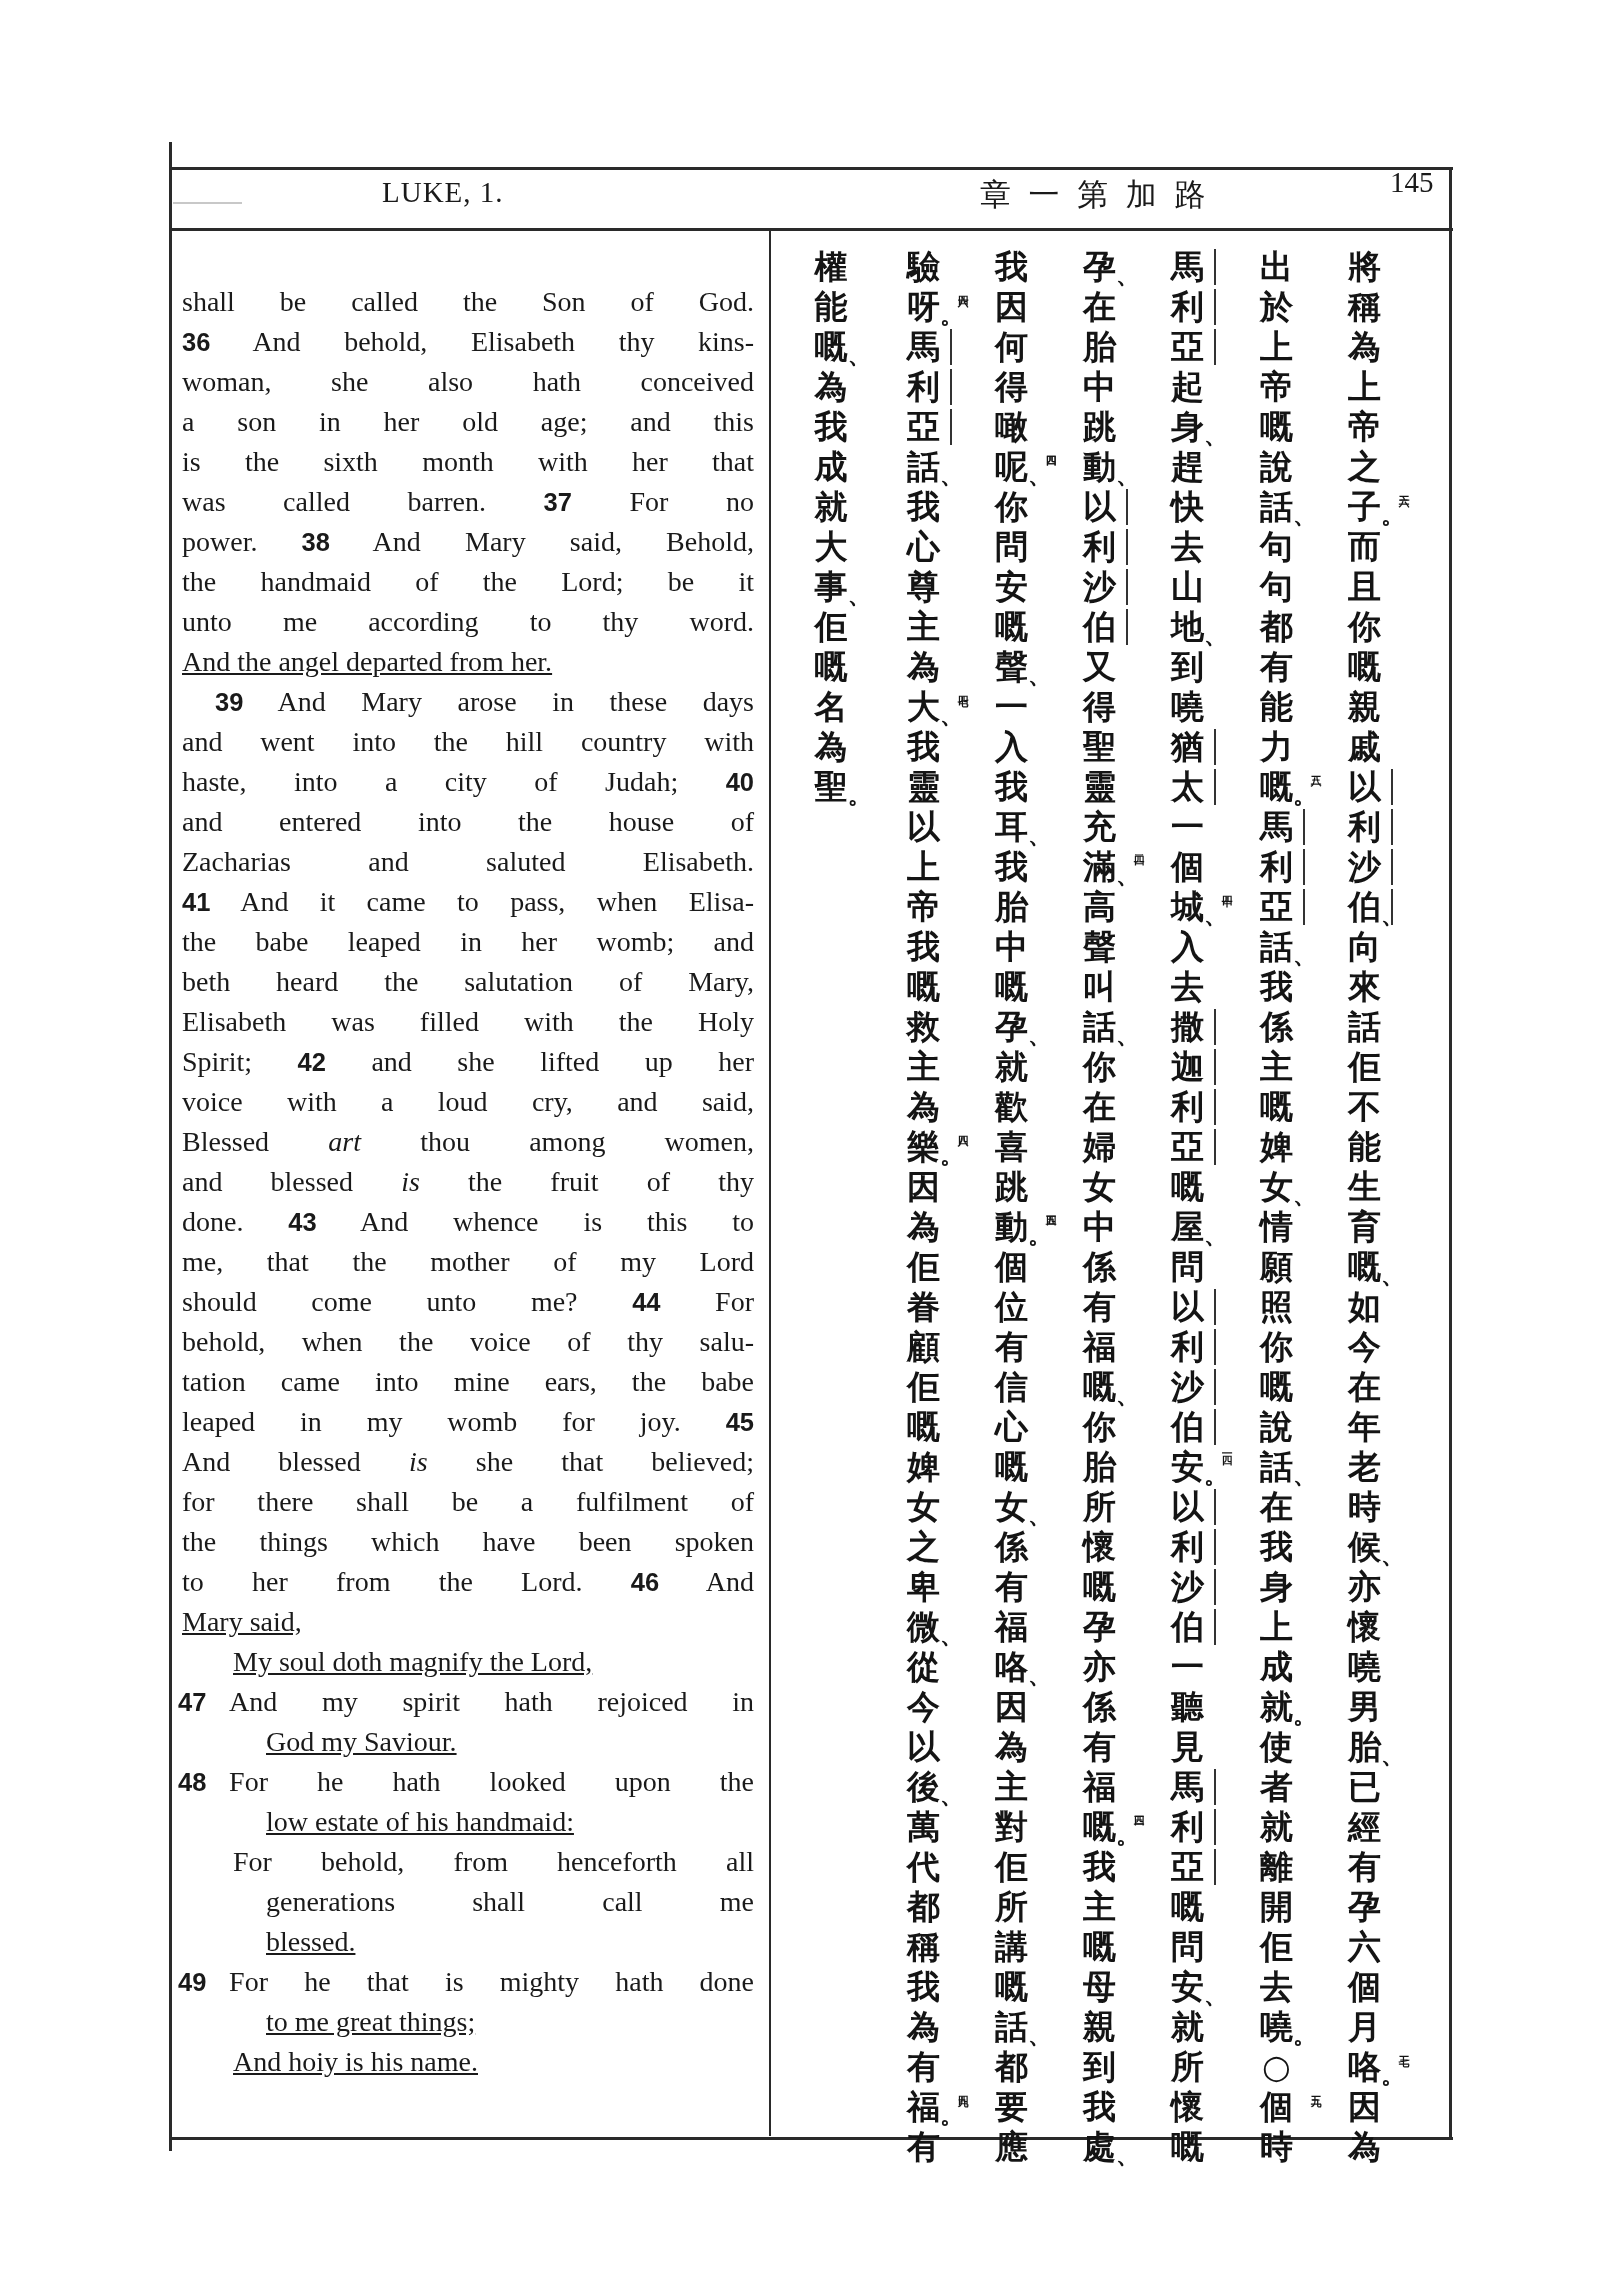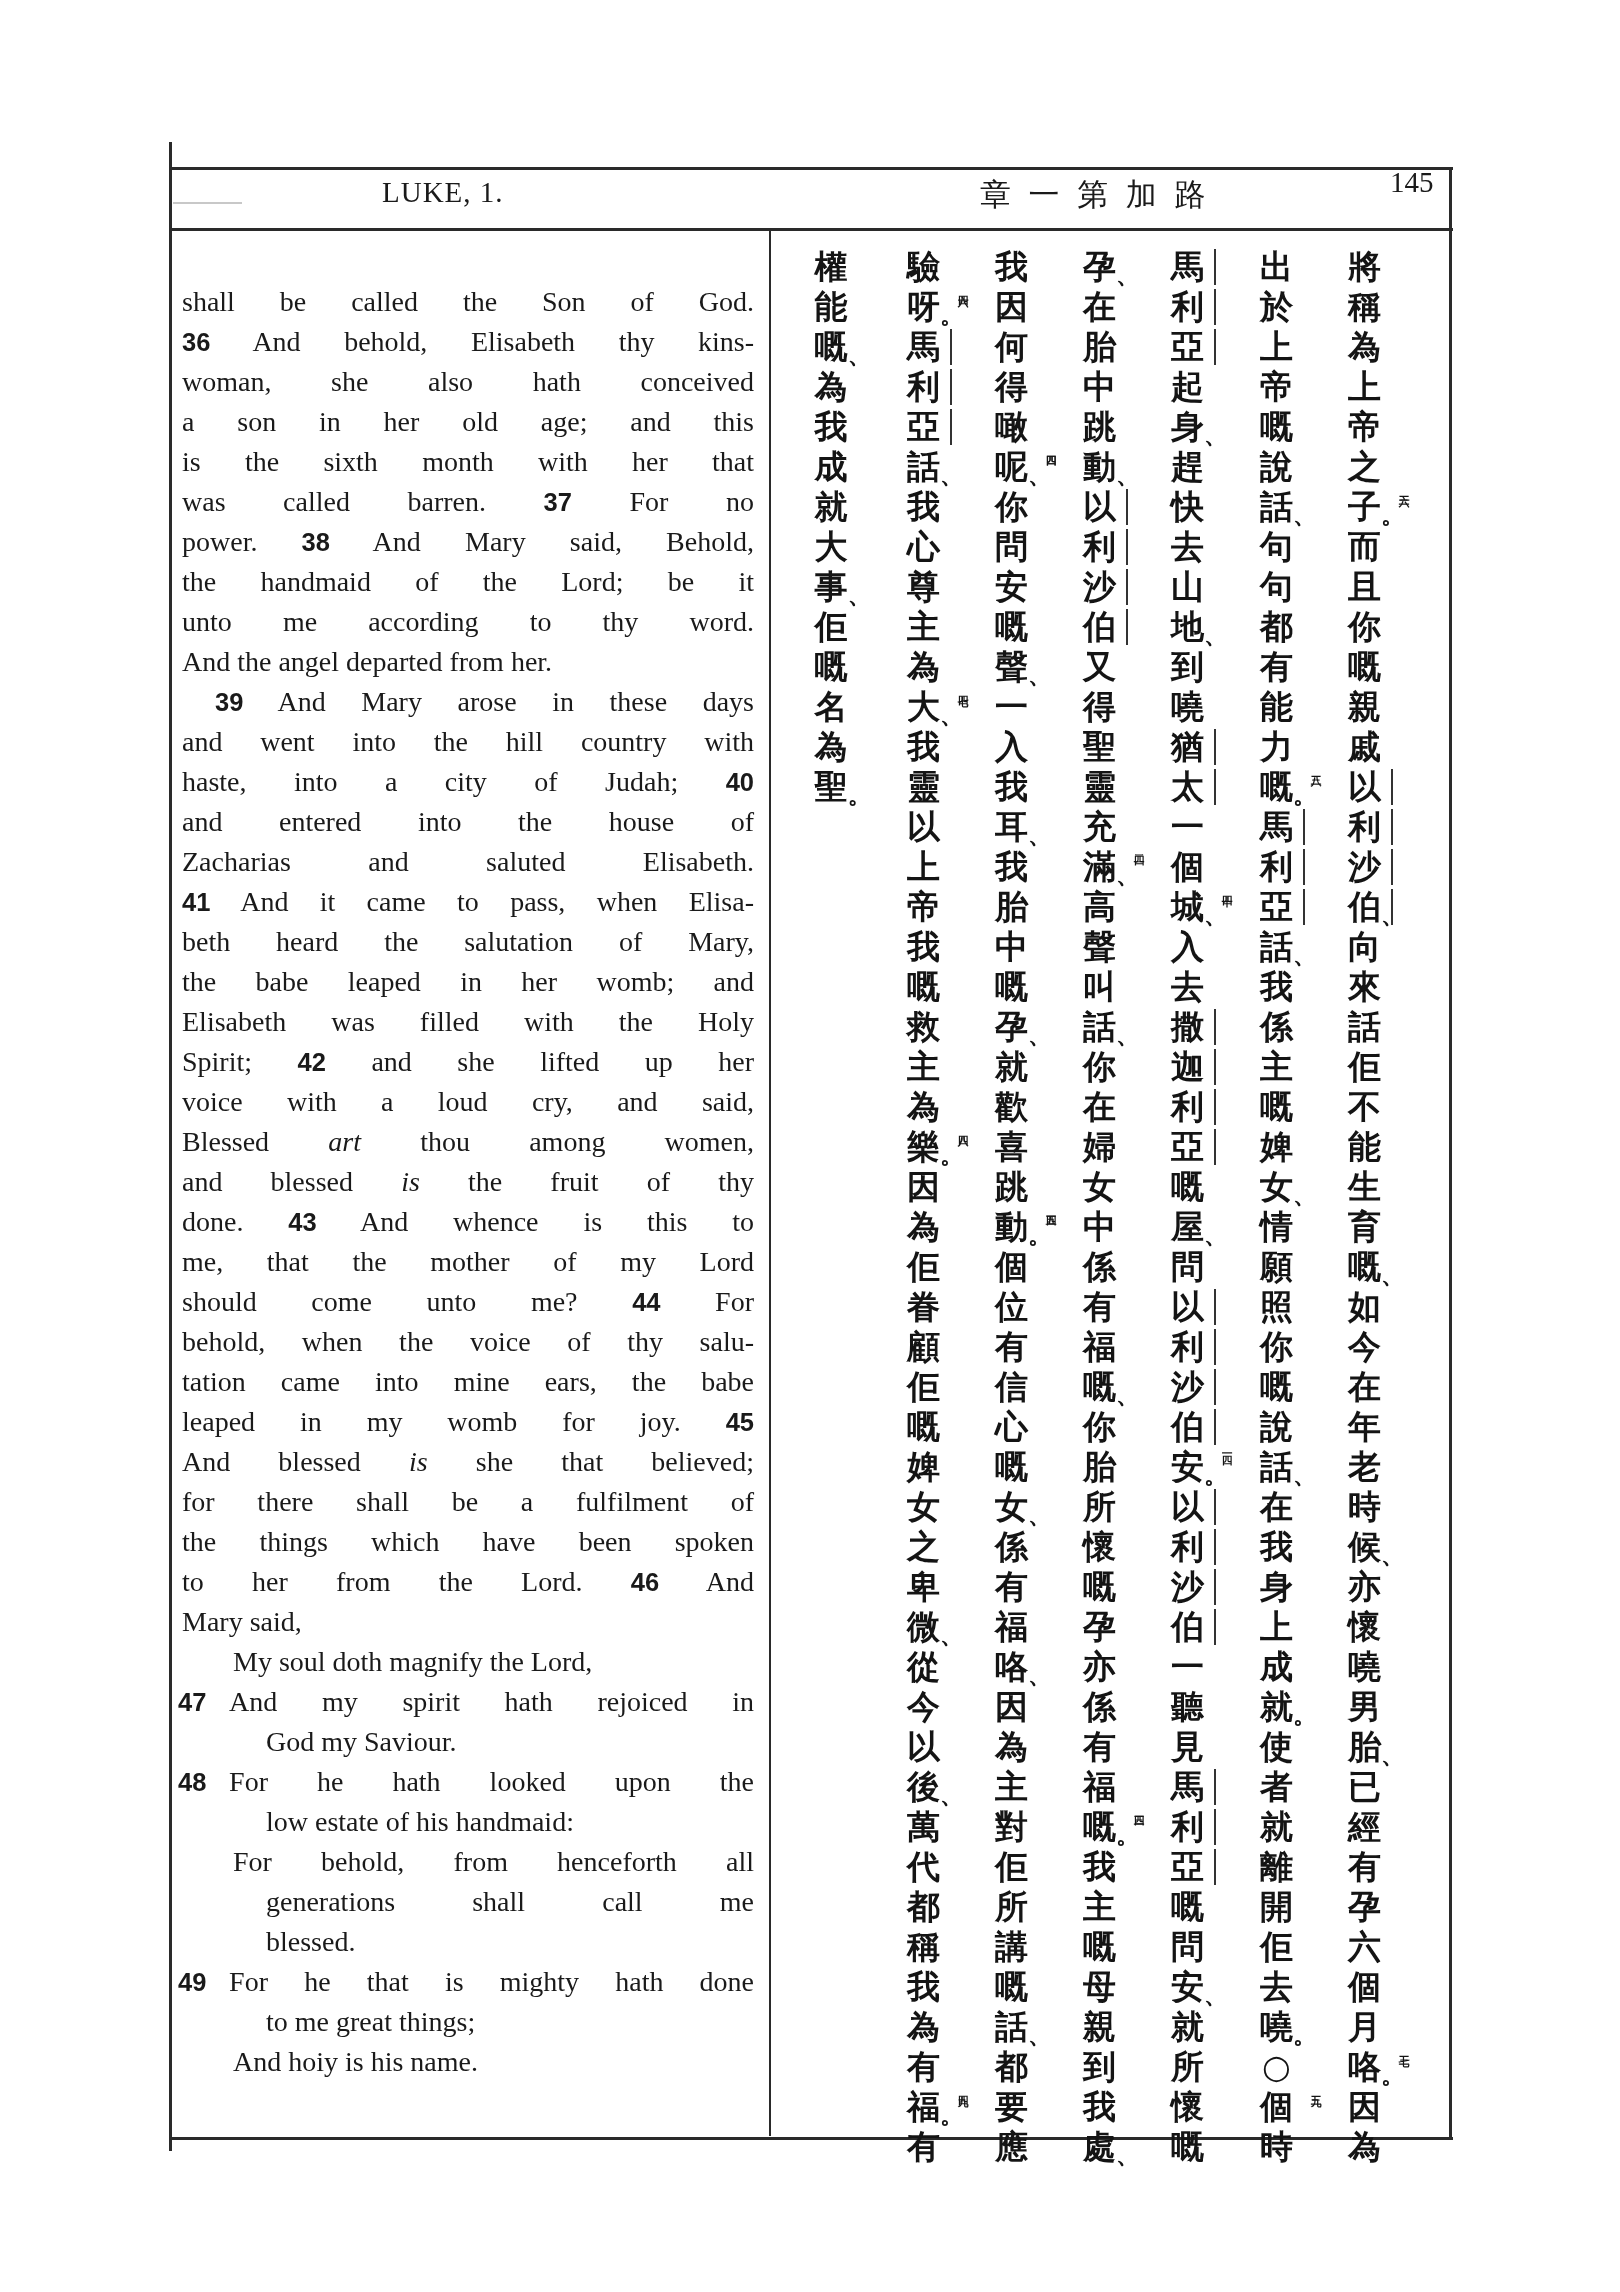--- a/index.html
+++ b/index.html
@@ -14,21 +14,21 @@
   .col-divider { left:769px; top:231px; width:2px; height:1905px; }
   .ghost-rule { position:absolute; left:173px; top:202px; width:69px; height:2px; background:#c8c8c8; }
 
   .hdr-en { position:absolute; left:382px; top:176px; font-size:29px; letter-spacing:1px; }
   .hdr-zh { position:absolute; left:980px; top:174px; font-size:31px; letter-spacing:17.6px;
             font-family:"DejaVu Sans", sans-serif; }
   .hdr-page { position:absolute; left:1390px; top:166px; font-size:29px; }
 
   .english { position:absolute; left:182px; top:245px; width:572px; font-size:28px; line-height:40px;margin-top:37px; }
   .english .ln { display:block; white-space:nowrap; text-align:justify; text-align-last:justify; }
-  .english .ln.last { text-align-last:left; }
+  .english .ln.last { text-align-last:left;text-decoration:underline; }
   .english .ind1 { padding-left:33px; }
   .english .ind-poem { padding-left:51px; }
   .english .ind-poem2 { padding-left:84px; }
   .english .vn { font-family:"Liberation Sans","DejaVu Sans",sans-serif; font-weight:bold; font-size:25.5px; }
   .english .it { font-style:italic; }
   .english .vn-hang { display:inline-block; width:51px; margin-left:-3.9px; }
 
   .zh-area { position:absolute; left:784px; top:247px; width:657px; height:1882px; }
   .zh-col { position:absolute; top:0; width:59px; display:flex; flex-direction:column; align-items:center; }
   .zh-cell { position:relative; width:45px; height:40px; font-size:33px; line-height:40px; text-align:center;
@@ -63,22 +63,22 @@
     <span class="ln"><span>power.  </span><span class="vn">38</span><span> And Mary said, Behold,</span></span>
     <span class="ln"><span>the handmaid of the Lord; be it</span></span>
     <span class="ln"><span>unto me according to thy word.</span></span>
     <span class="ln last"><span>And the angel departed from her.</span></span>
     <span class="ln ind1"><span class="vn">39</span><span> And Mary arose in these days</span></span>
     <span class="ln"><span>and went into the hill country with</span></span>
     <span class="ln"><span>haste, into a city of Judah; </span><span class="vn">40</span></span>
     <span class="ln"><span>and entered into the house of</span></span>
     <span class="ln"><span>Zacharias and saluted Elisabeth.</span></span>
     <span class="ln"><span class="vn">41</span><span> And it came to pass, when Elisa-</span></span>
+    <span class="ln"><span>the babe leaped in her womb; and</span></span>
     <span class="ln"><span>beth heard the salutation of Mary,</span></span>
-    <span class="ln"><span>the babe leaped in her womb; and</span></span>
     <span class="ln"><span>Elisabeth was filled with the Holy</span></span>
     <span class="ln"><span>Spirit; </span><span class="vn">42</span><span> and she lifted up her</span></span>
     <span class="ln"><span>voice with a loud cry, and said,</span></span>
     <span class="ln"><span>Blessed </span><span class="it">art</span><span> thou among women,</span></span>
     <span class="ln"><span>and blessed </span><span class="it">is</span><span> the fruit of thy</span></span>
     <span class="ln"><span>done.  </span><span class="vn">43</span><span> And whence is this to</span></span>
     <span class="ln"><span>me, that the mother of my Lord</span></span>
     <span class="ln"><span>should come unto me? </span><span class="vn">44</span><span> For</span></span>
     <span class="ln"><span>behold, when the voice of thy salu-</span></span>
     <span class="ln"><span>tation came into mine ears, the babe</span></span>

